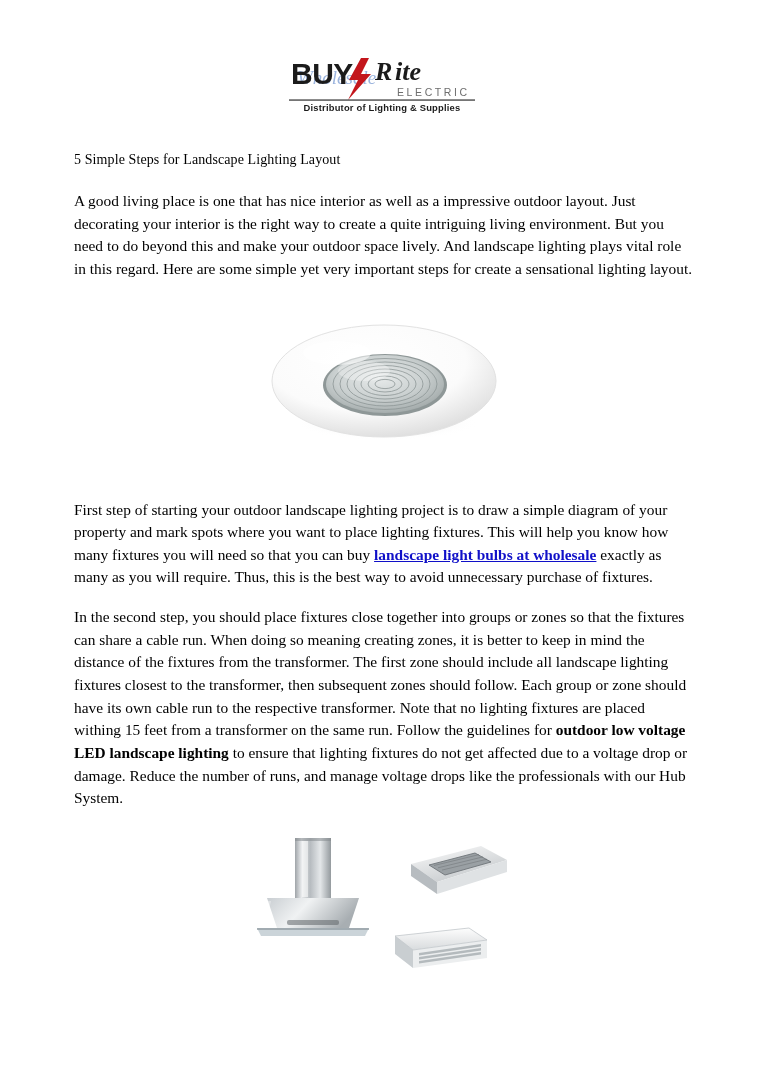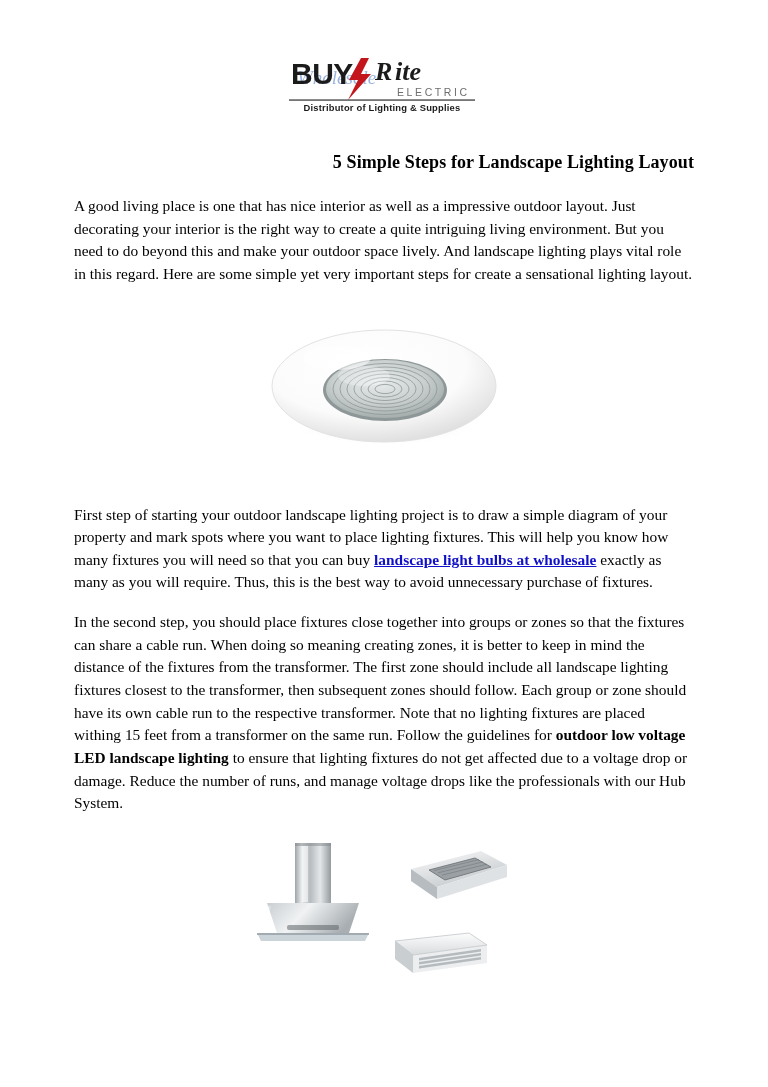--- a/index.html
+++ b/index.html
@@ -31,23 +31,23 @@
   .logo {
     display: inline-block;
     position: relative;
     width: 210px;
     height: 62px;
   }
   .logo svg { display: block; }
 
   
   .doc-title {
-    text-align: right;
-    font-weight: bold;
-    font-size: 18px;
+    text-align: left;
+    font-weight: normal;
+    font-size: 14px;
     letter-spacing: 0.1px;
     margin: 0 0 22px 0;
   }
 
   
   p.body-text {
     font-size: 15.4px;
     line-height: 1.47;
     margin: 12px 0 17px 0;
     text-align: left;

